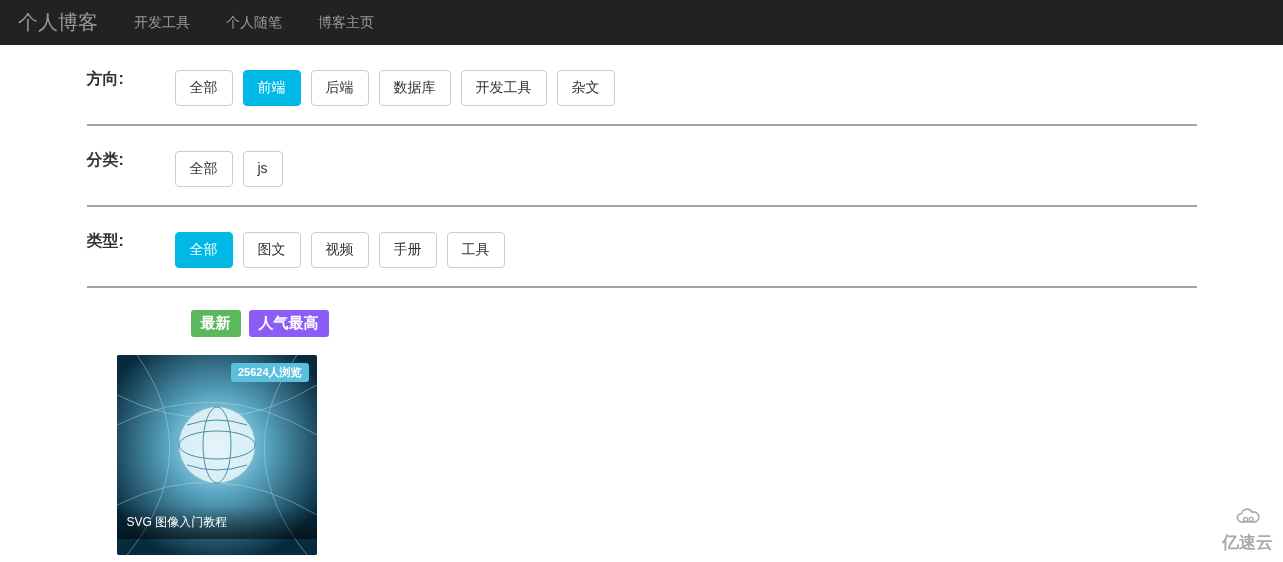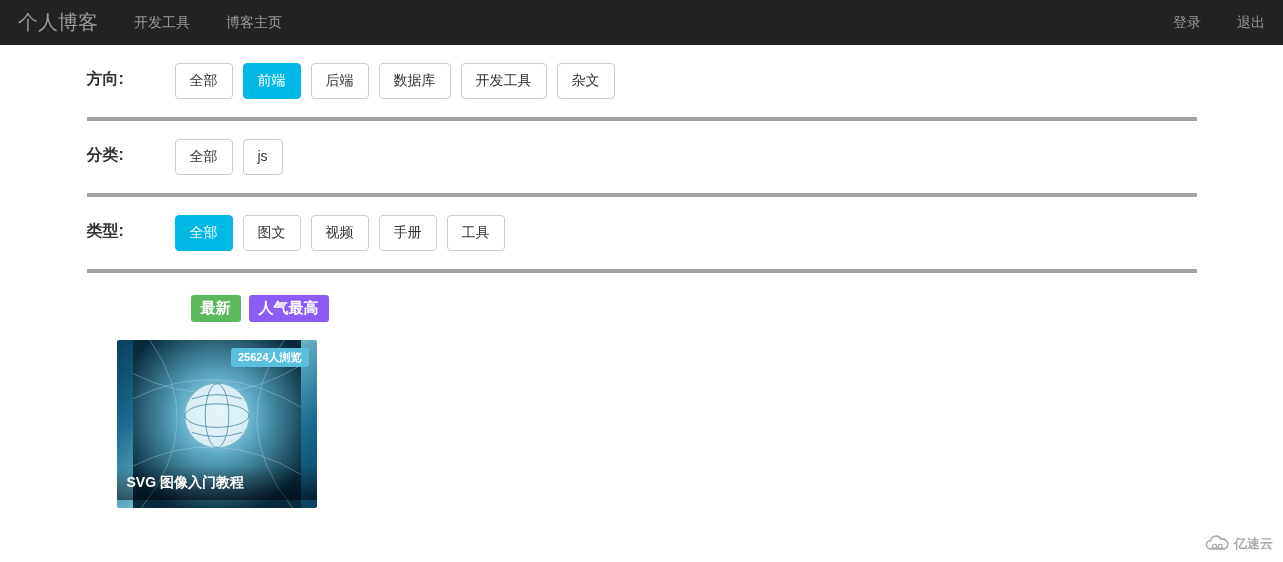--- a/index.html
+++ b/index.html
@@ -55,34 +55,35 @@
     .container {
       max-width: 1140px;
       margin: 0 auto;
       padding: 0 15px;
     }
     
     .filter-row {
       display: flex;
       align-items: flex-start;
       padding: 18px 0;
-      border-bottom: 4px solid #a3a3a3;
+      border-bottom: 2px solid #a3a3a3;
       gap: 40px;
     }
     .filter-label {
       font-size: 16px;
       font-weight: bold;
       color: #333;
       width: 48px;
       padding-top: 6px;
     }
     .filter-options {
       display: flex;
       gap: 10px;
       flex-wrap: wrap;
+      margin-top: 7px;
     }
     .btn {
       padding: 7px 14px;
       border: 1px solid #ccc;
       border-radius: 4px;
       background: #fff;
       color: #333;
       cursor: pointer;
       font-size: 14px;
       line-height: 1.42;
@@ -107,82 +108,77 @@
       border-radius: 3px;
     }
     .badge-green { background: #5cb85c; margin-left: 7px; }
     .badge-red { background: #8b5cf6; }
     
     .card-area {
       padding-left: 30px;
     }
     .card {
       width: 200px;
-      height: 168px;
+      height: 200px;
       position: relative;
       overflow: hidden;
       background: linear-gradient(135deg, #0a3d5c 0%, #1a6b8f 25%, #6bb5c9 50%, #1a6b8f 75%, #0a3d5c 100%);
       border-radius: 2px;
     }
     .card svg.bg { position: absolute; top: 0; left: 0; width: 100%; height: 100%; }
     .card-views {
       position: absolute;
       top: 8px;
       right: 8px;
       background: #5bc0de;
       color: #fff;
       font-size: 11px;
       padding: 2px 7px;
       border-radius: 3px;
       font-weight: bold;
     }
     .card-title {
       position: absolute;
-      bottom: 8px;
+      bottom: 16px;
       left: 0;
       right: 0;
       padding: 8px 10px;
       color: #fff;
-      font-size: 14px;
+      font-size: 12px;
       background: linear-gradient(to top, rgba(0,0,0,0.5), rgba(0,0,0,0));
-      font-weight: bold;
     }
     
     .footer-logo {
       position: fixed;
       bottom: 8px;
       right: 10px;
       display: flex;
       align-items: center;
       gap: 4px;
       color: #aaa;
-      font-size: 13px;
-      font-weight: bold;
+      font-size: 17px;
+      font-weight: bold;
+      flex-direction: column;
     }
     .footer-logo svg { width: 26px; height: 20px; }
   </style>
 </head>
 <body>
 
 <nav class="navbar">
   <a class="navbar-brand">个人博客</a>
   <ul class="navbar-nav">
     <li>
         <a>开发工具</a>
       </li>
     <li>
-        <a>博客主页</a>
-      </li>
-  </ul>
-  <ul class="navbar-right">
-    <li>
-        <a>登录</a>
+        <a>个人随笔</a>
       </li>
     <li>
-        <a>退出</a>
+        <a>博客主页</a>
       </li>
   </ul>
 </nav>
 
 <div class="container">
 
   <div class="filter-row">
     <div class="filter-label">方向:</div>
     <div class="filter-options">
       <button class="btn">全部</button>

